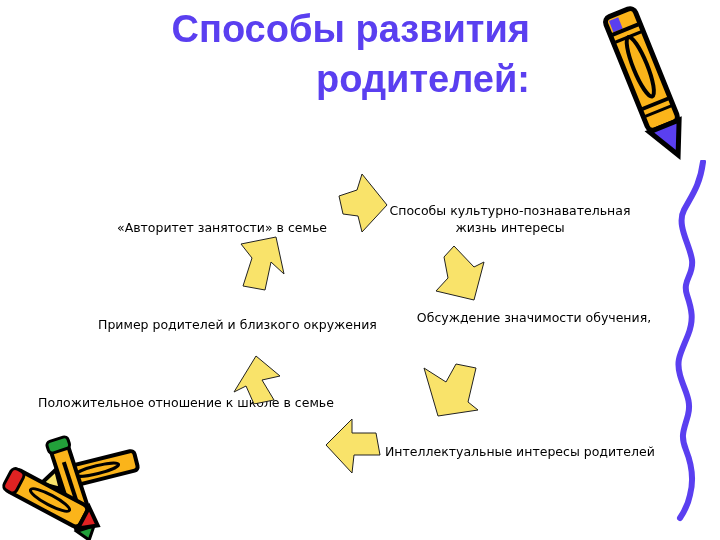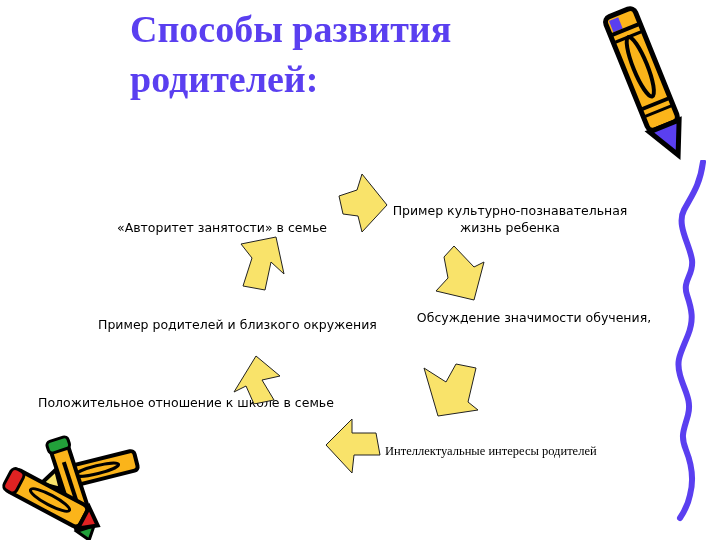--- a/index.html
+++ b/index.html
@@ -3,22 +3,22 @@
   <meta charset="utf-8">
   <style>
     html, body { margin: 0; padding: 0; }
     body {
       width: 720px; height: 540px; position: relative; overflow: hidden;
       background: #ffffff;
       font-family: "DejaVu Sans", sans-serif;
     }
     .title {
       position: absolute; left: 130px; top: 4px; width: 400px;
-      text-align: left;
-      font-family: Liberation Serif, serif;
+      text-align: right;
+      font-family: Liberation Sans, sans-serif;
       font-weight: bold;
       font-size: 38px; line-height: 50px;
       color: #5a3ff0;
       letter-spacing: 0px;
     }
     .title div { white-space: nowrap; }
     .lbl {
       position: absolute;
       font-family: "DejaVu Sans", sans-serif;
       font-size: 12.5px; line-height: 17px;
@@ -33,29 +33,29 @@
 <body>
 
 <div class="title">
   <div>Способы развития</div>
   <div>родителей:</div>
 </div>
 
 <div class="lbl" style="left:117px; top:219px;">«Авторитет занятости» в семье</div>
 
 <div class="lbl center" style="left:380px; top:202px; width:260px;">
-  <div>Пример культурно-познавательная</div>
-  <div>жизнь ребенка</div>
+  <div>Способы культурно-познавательная</div>
+  <div>жизнь интересы</div>
 </div>
 
 <div class="lbl center" style="left:404px; top:309px; width:260px;">
   <div>Обсуждение значимости обучения,</div>
 </div>
 
-<div class="lbl" style="left:385px; top:443px;font-family:Liberation Serif, serif;">Интеллектуальные интересы родителей</div>
+<div class="lbl" style="left:385px; top:443px;">Интеллектуальные интересы родителей</div>
 
 <div class="lbl" style="left:38px; top:394px;">Положительное отношение к школе в семье</div>
 
 <div class="lbl" style="left:98px; top:316px;text-align:right;">Пример родителей и близкого окружения</div>
 
 <svg class="arrow" style="left:335px; top:170px;" width="55" height="65" viewBox="0 0 55 65">
   <polygon points="4,26 22,20 27,4 52,35 27,62 23,46 8,44" fill="#f9e36a" stroke="#222" stroke-width="1"></polygon>
 </svg>
 
 <svg class="arrow" style="left:238px; top:236px;" width="58" height="60" viewBox="0 0 58 60">

